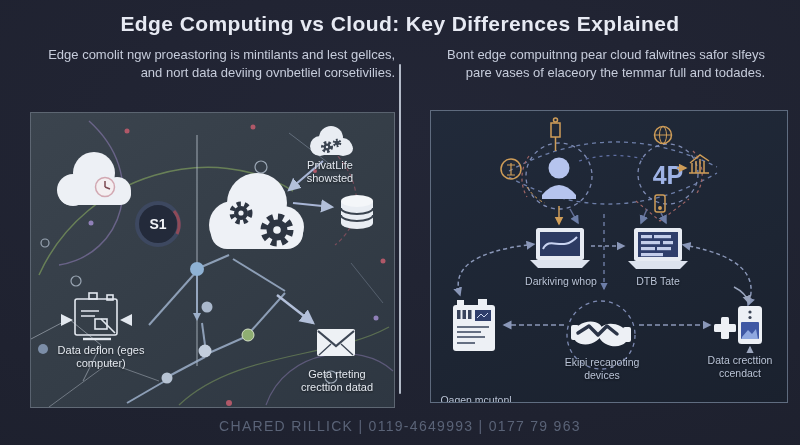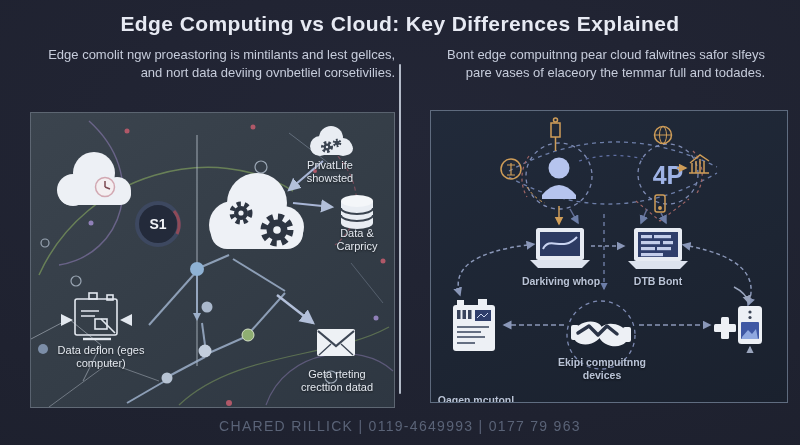--- a/index.html
+++ b/index.html
@@ -32,21 +32,21 @@
     left:430px;top:110px;width:358px;height:293px;
     background:linear-gradient(160deg,#212a3a 0%,#1d2533 60%,#1a212e 100%);
     border:1px solid rgba(150,165,190,.55);box-sizing:border-box;
   }
   .panel svg{position:absolute;left:0;top:0;}
   .lbl{
     position:absolute;text-align:center;line-height:1.22;
     text-shadow:0 1px 2px rgba(0,0,0,.55);
   }
   .lbl-light{color:#e4e9f0;font-size:11px;font-weight:500;}
-  .lbl-dim{color:#b9c3d6;font-size:10.5px;font-weight:700;}
+  .lbl-dim{color:#b9c3d6;font-size:10.5px;font-weight:400;}
   .footer{
     position:absolute;left:0;top:418px;width:800px;text-align:center;
     font-size:14px;letter-spacing:1.3px;color:#5a6377;
   }
 </style>
 </head>
 <body>
 
 <div class="page">
 
@@ -194,21 +194,20 @@
       </g>
 
       <g stroke="#a9b6d6" stroke-width="2.2" fill="none">
         <path d="M 292 48 L 258 77" marker-end="url(#mL)"></path>
         <path d="M 262 90 L 301 94" marker-end="url(#mL)"></path>
         <path d="M 246 182 L 282 210" stroke="#b3c0da" stroke-width="2.5" marker-end="url(#mL)"></path>
       </g>
     </svg>
 
     <div class="lbl lbl-light" style="left:260px;top:46px;width:78px;">PrivatLife showsted</div>
-    <div class="lbl lbl-light" style="left:297px;top:114px;width:58px;">Data &amp; Carpricy</div>
     <div class="lbl lbl-light" style="left:14px;top:231px;width:112px;">Data deflon (eges computer)</div>
     <div class="lbl lbl-light" style="left:266px;top:255px;width:80px;">Geta rteting crecttion datad</div>
   </div>
 
   <div class="panel panel-right">
     <svg width="356" height="291" viewBox="0 0 356 291">
       <defs>
         <marker id="mB" markerWidth="7" markerHeight="7" refX="5" refY="3" orient="auto">
             <path d="M0,0 L6,3 L0,6 Z" fill="#8a97b8"></path>
           </marker>
@@ -340,20 +339,21 @@
       <g>
         <rect x="307" y="195" width="24" height="38" rx="3.5" fill="#edf0f5"></rect>
         <circle cx="319" cy="201" r="1.6" fill="#3a4354"></circle>
           <circle cx="319" cy="206.5" r="1.6" fill="#3a4354"></circle>
         <rect x="310" y="211" width="18" height="17" rx="1" fill="#3f58a4"></rect>
         <path d="M 311 226 L 317 219 L 321 223 L 325 218 L 327 228 H 311 Z" fill="#8fa8e0"></path>
       </g>
     </svg>
 
     <div class="lbl lbl-dim" style="left:84px;top:164px;width:92px;">Darkiving whop</div>
-    <div class="lbl lbl-dim" style="left:196px;top:164px;width:62px;">DTB Bont</div>
+    <div class="lbl lbl-dim" style="left:196px;top:164px;width:62px;">DTB Tate</div>
     <div class="lbl lbl-dim" style="left:0px;top:243px;width:90px;margin-top:40px;">Oagen mcutonl blonkimo cptices servers</div>
-    <div class="lbl lbl-dim" style="left:125px;top:245px;width:92px;">Ekipi compuitnng devices</div>
+    <div class="lbl lbl-dim" style="left:125px;top:245px;width:92px;">Ekipi recapoting devices</div>
+    <div class="lbl lbl-dim" style="left:270px;top:243px;width:78px;">Data crecttion ccendact</div>
   </div>
 
   <div class="footer">CHARED RILLICK  |  0119-4649993  |  0177 79 963</div>
 
 </div>
 
 </body></html>

